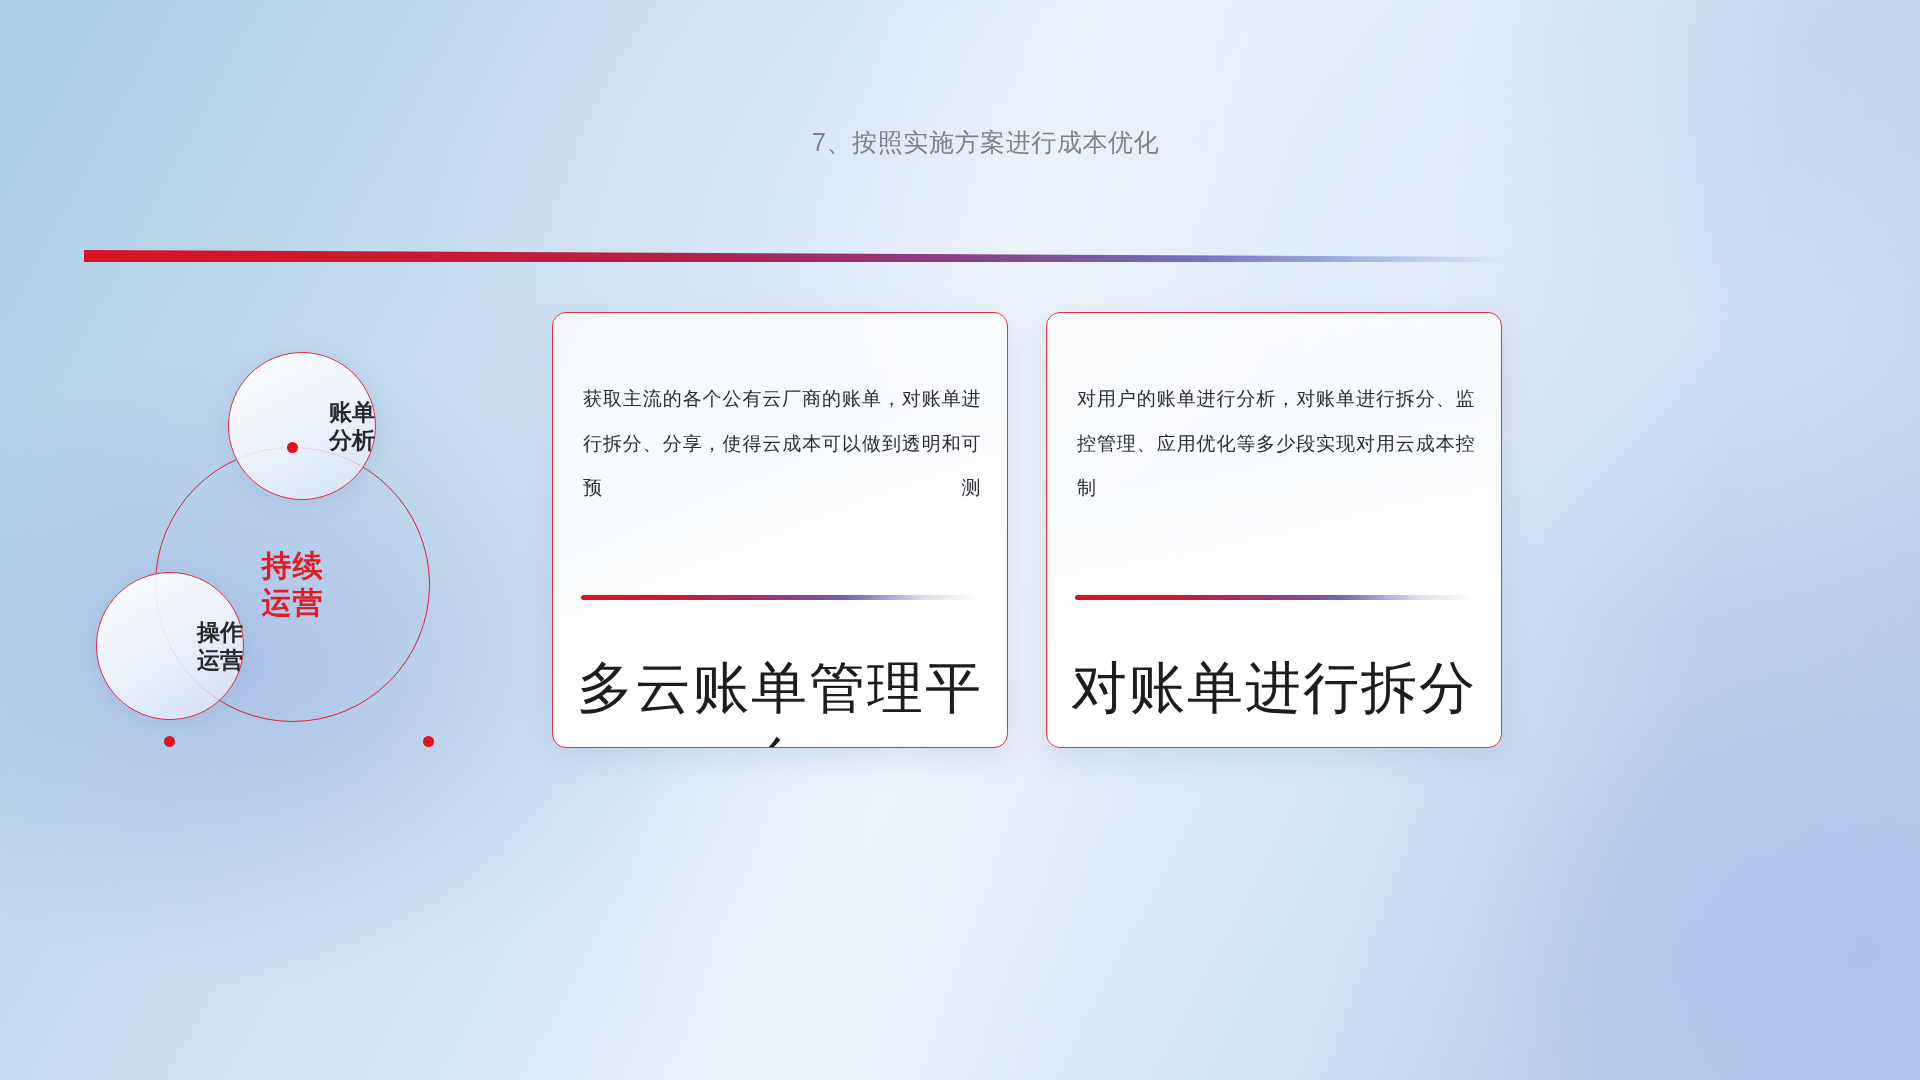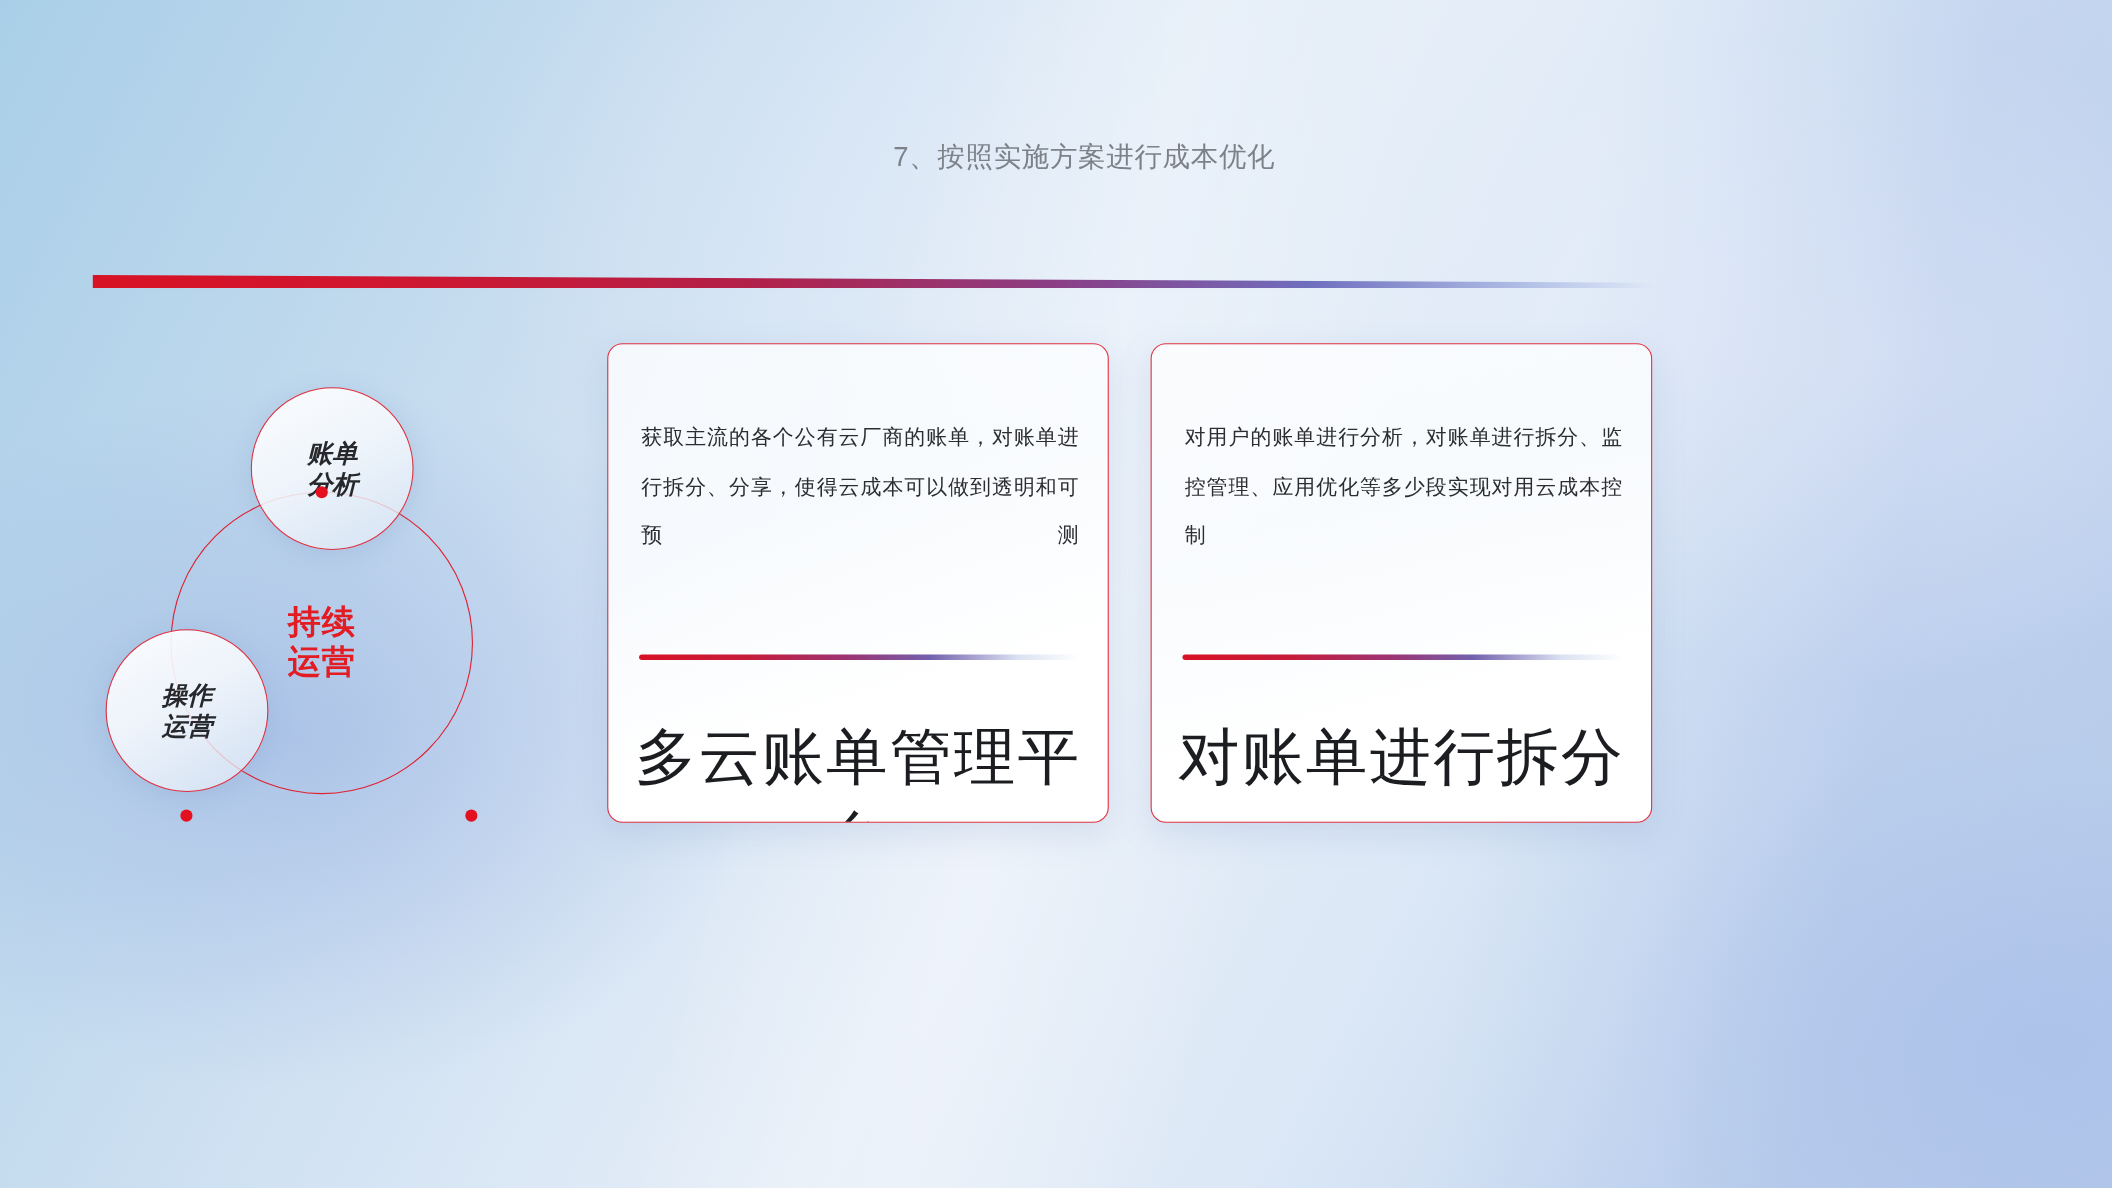--- a/index.html
+++ b/index.html
@@ -81,24 +81,23 @@
     height: 480px;
   }
   .g-circle {
     position: absolute;
     border-radius: 50%;
     border: 1.6px solid #e03040;
     background: linear-gradient(150deg, rgba(255,255,255,0.95) 0%, rgba(246,249,253,0.88) 45%, rgba(222,233,246,0.70) 100%);
     box-shadow: 0 4px 22px rgba(110,140,190,0.22);
     display: flex;
     align-items: center;
-    justify-content: center;
+    justify-content: flex-end;
     text-align: center;
     box-sizing: border-box;
-    font-style: italic;
   }
   .g-circle .lbl {
     font-size: 23px;
     font-weight: 700;
     color: #26282c;
     line-height: 1.22;
   }
   #circle-top    { left: 148px; top: 62px;  width: 148px; height: 148px; }
   #circle-left   { left: 16px;  top: 282px; width: 148px; height: 148px; }
   #circle-right  { left: 278px; top: 300px; width: 148px; height: 148px; }

